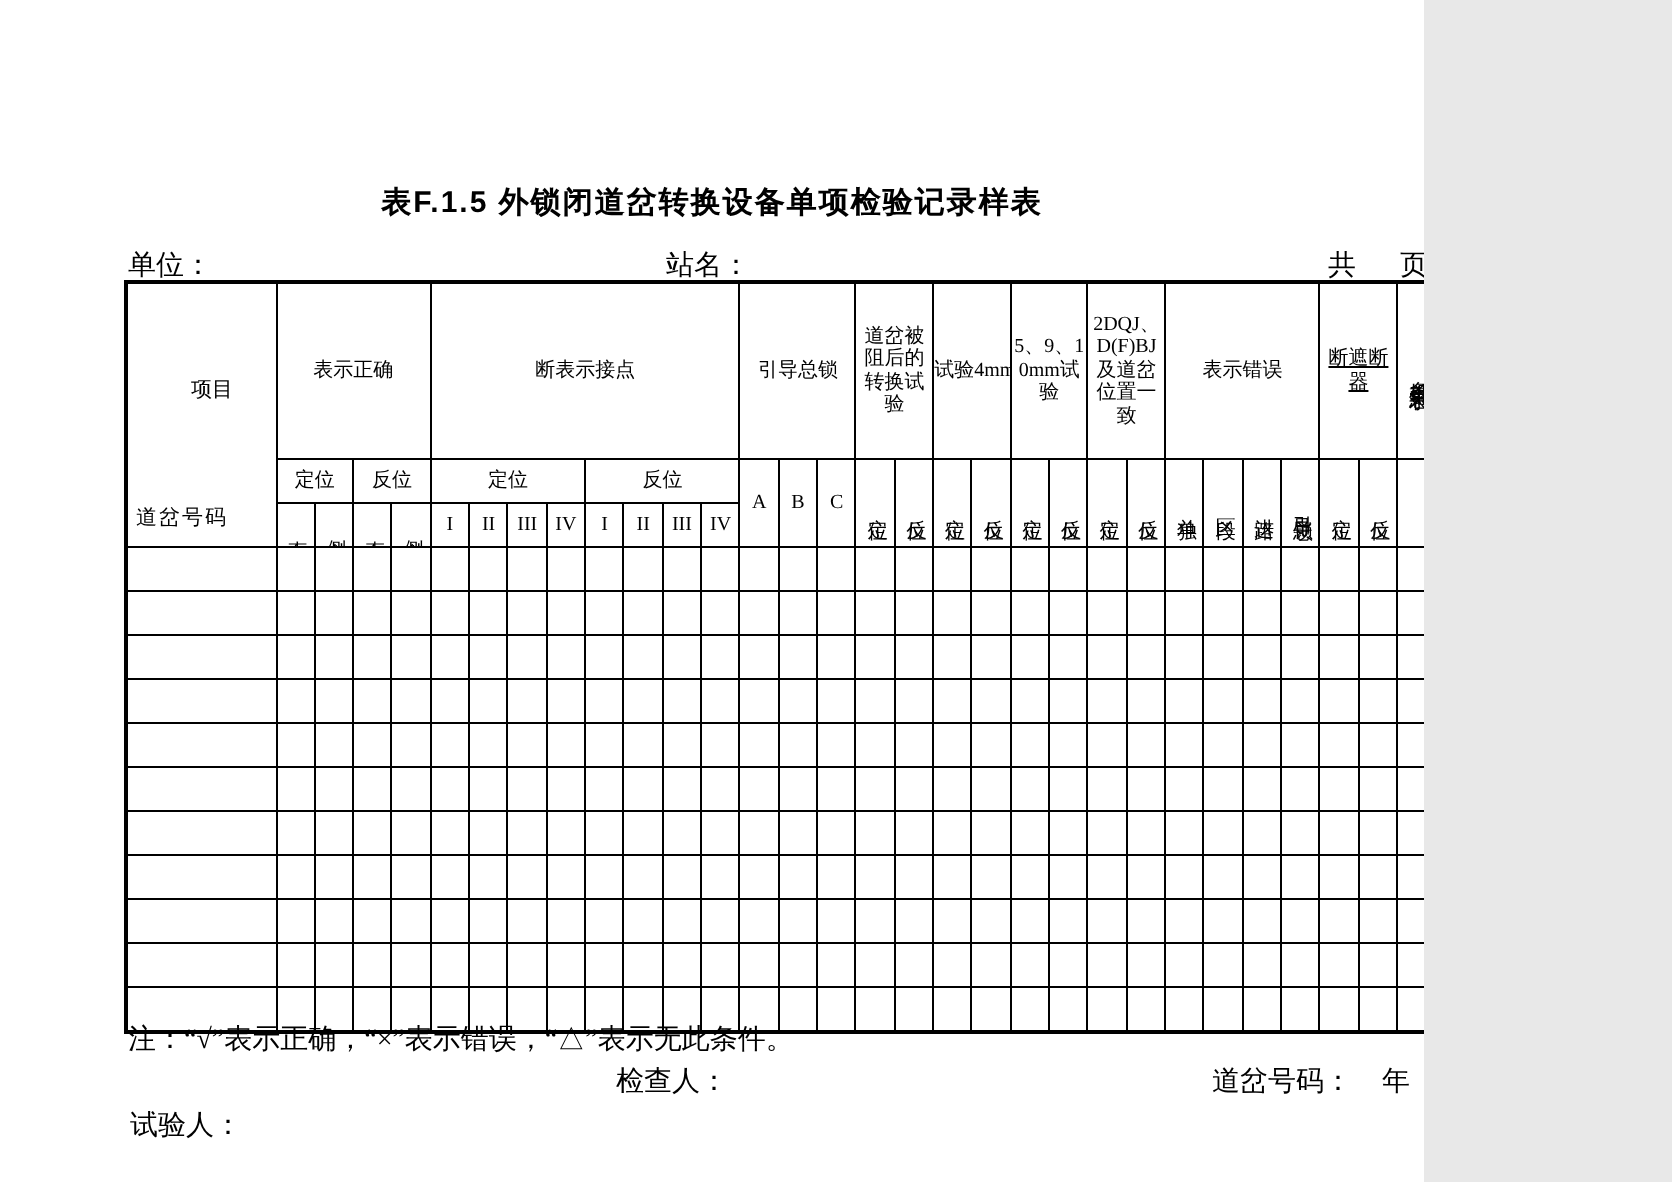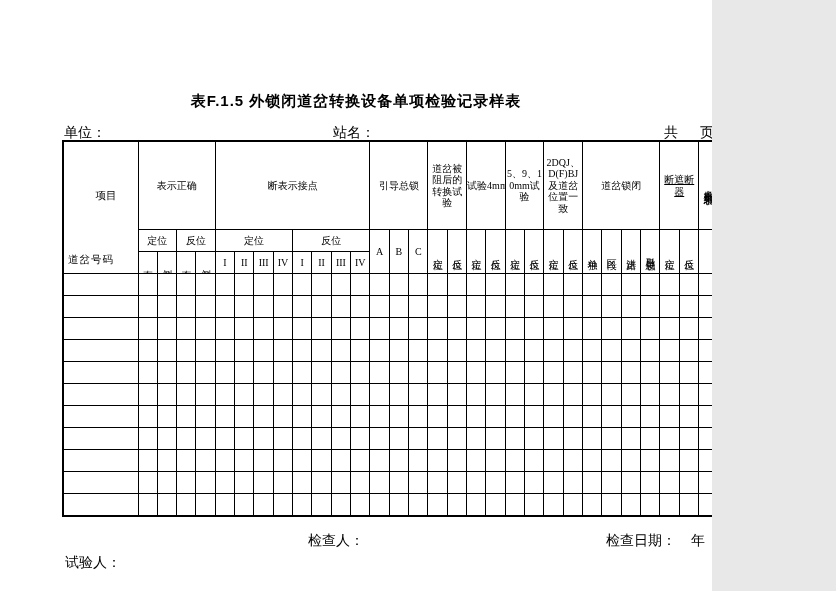--- a/index.html
+++ b/index.html
@@ -62,21 +62,21 @@
           <span class="ct">项目</span>
           <span class="cb">道岔号码</span>
         </th>
         <th colspan="4">表示正确</th>
         <th colspan="8">断表示接点</th>
         <th colspan="3">引导总锁</th>
         <th colspan="2" class="wrap">道岔被阻后的转换试验</th>
         <th colspan="2" class="t4">试验4mm</th>
         <th colspan="2" class="wrap">5、9、10mm试验</th>
         <th colspan="2" class="wrap">2DQJ、D(F)BJ及道岔位置一致</th>
-        <th colspan="4">道岔锁闭</th>
+        <th colspan="4">表示错误</th>
         <th colspan="2" class="wrap2">断遮断器</th>
         <th class="vcol">多机牵引总表示</th>
         <th class="vcol">道岔自闭电路试验</th>
         <th class="vcol">挤岔断表示报警</th>
         <th class="vcol">室外实验者</th>
       </tr>
       <tr class="h2">
         <th colspan="2">定位</th>
         <th colspan="2">反位</th>
         <th colspan="4">定位</th>
@@ -511,20 +511,21 @@
           <td></td>
           <td></td>
           <td></td>
           <td></td>
           <td></td>
           <td></td>
         </tr>
       </tbody>
   </table>
 
+  <span class="lbl" style="left:64px;top:511px;">注：“√”表示正确，“×”表示错误，“△”表示无此条件。</span>
   <span class="lbl" style="left:65px;top:532px;margin-top:22px;">试验人：</span>
   <span class="lbl" style="left:308px;top:532px;">检查人：</span>
-  <span class="lbl" style="left:606px;top:532px;">检查日期：</span>
+  <span class="lbl" style="left:606px;top:532px;">道岔号码：</span>
   <span class="lbl" style="left:691px;top:532px;">年</span>
   <span class="lbl" style="left:718px;top:532px;">月</span>
   <span class="lbl" style="left:744px;top:532px;">日</span>
 
 </div>
 
 </body></html>

